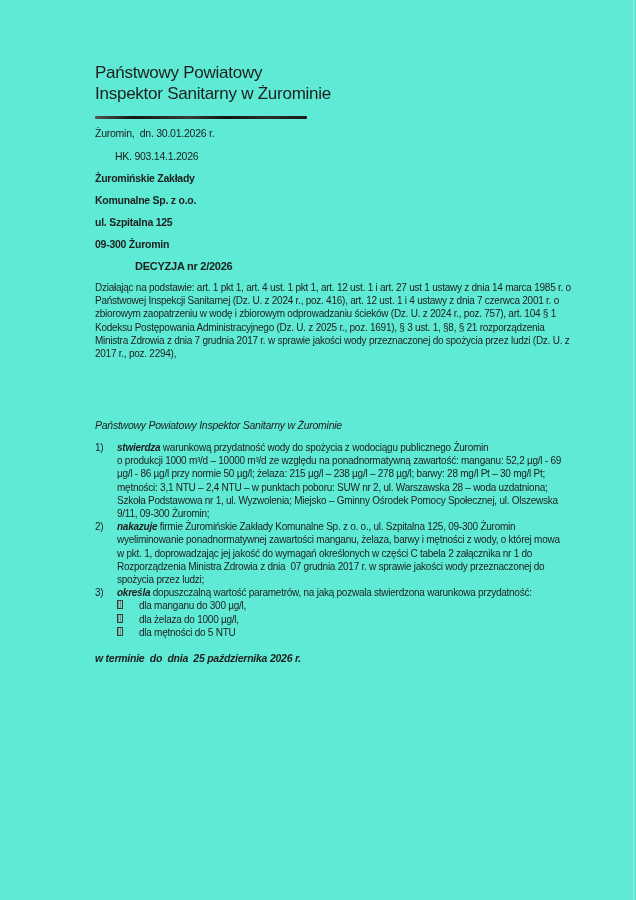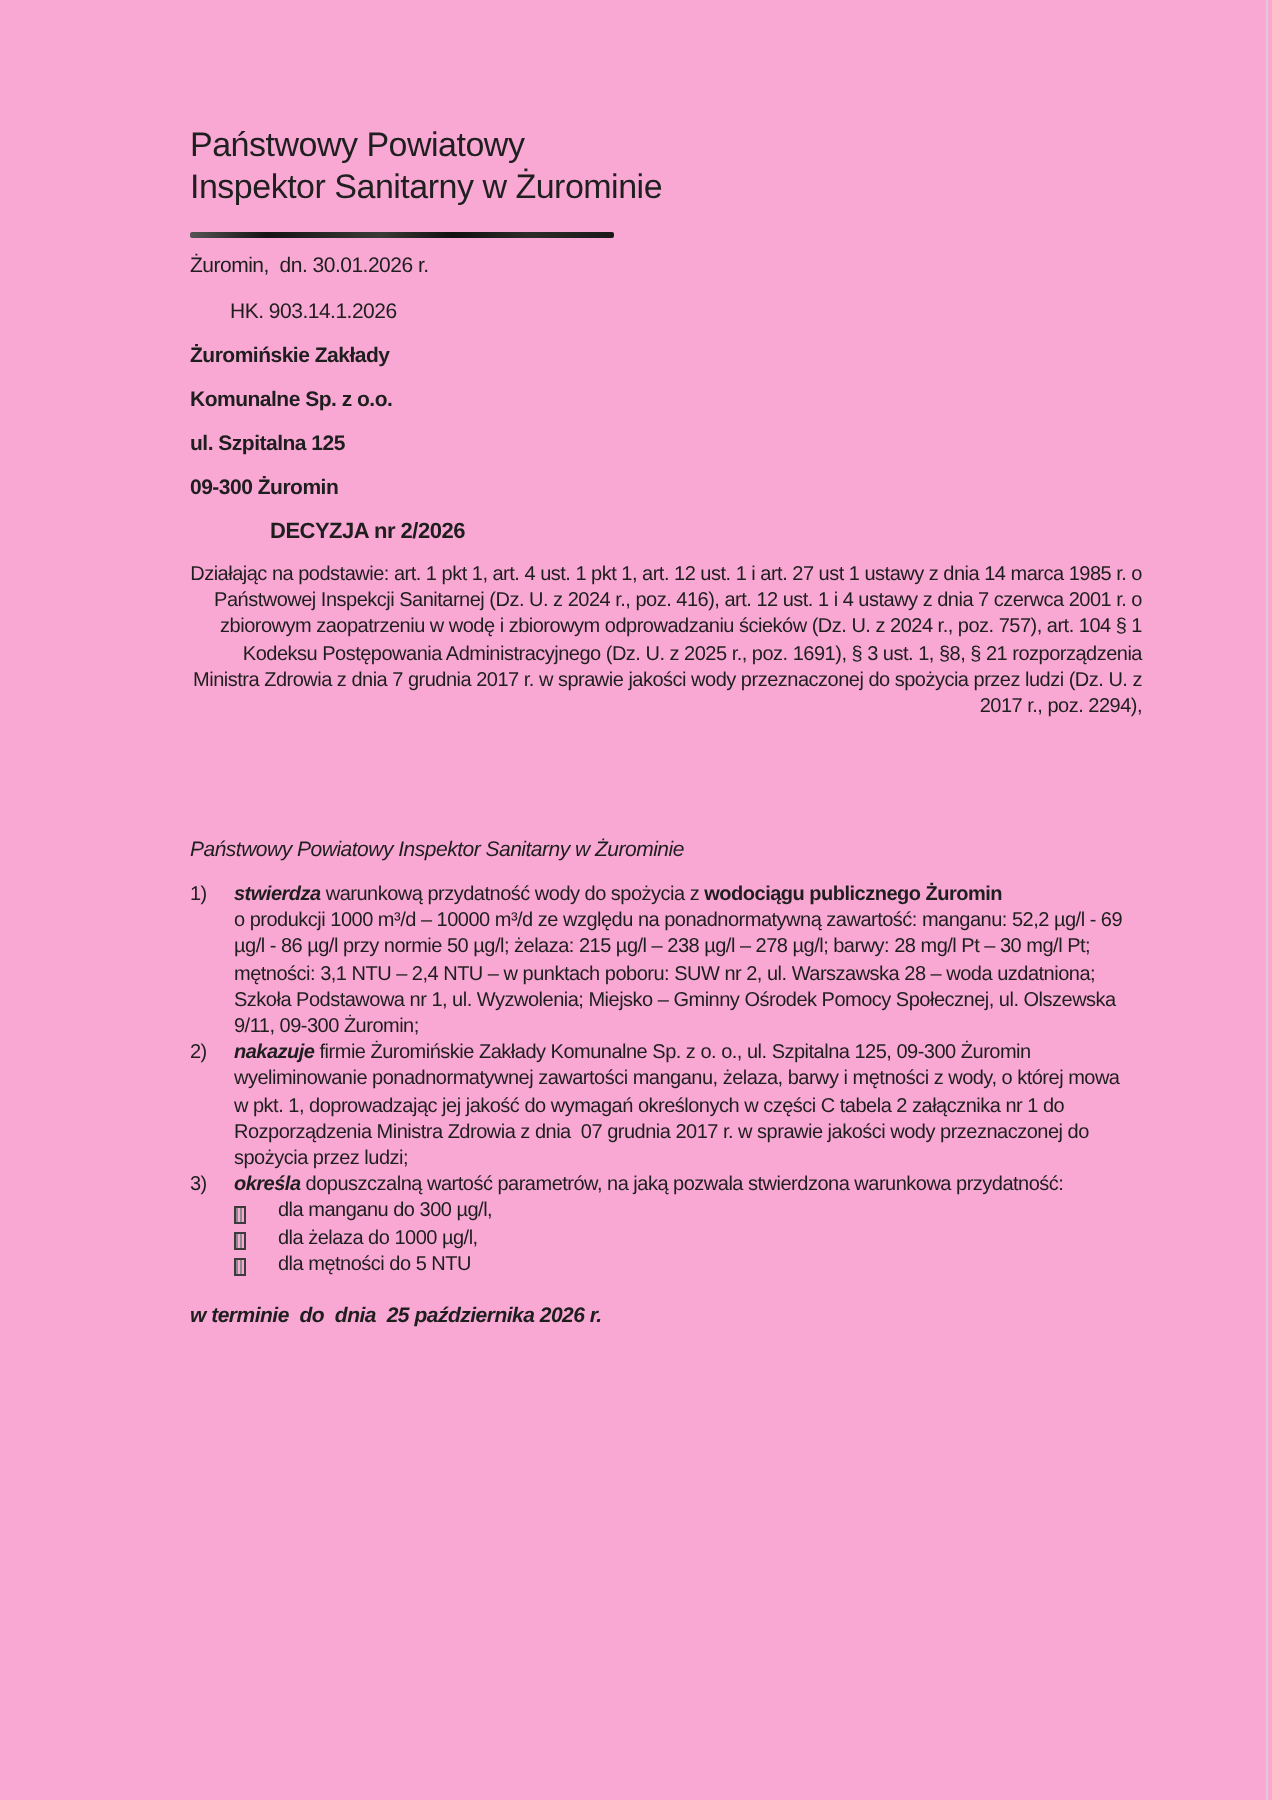--- a/index.html
+++ b/index.html
@@ -1,20 +1,20 @@
 <!DOCTYPE html>
 <html lang="pl"><head>
 <meta charset="utf-8">
 <style>
   html,body{margin:0;padding:0;background:#e9e9e9;}
   .page{
     position:relative;
     width:636px;height:900px;
     margin:0 auto;
-    background:#f9a8d4;
+    background:#5eead4;
     overflow:hidden;
     font-family:"Liberation Sans","DejaVu Sans",sans-serif;
     color:#1e1e1e;
     letter-spacing:-0.25px;
   }
   .abs{position:absolute;}
   
   .letterhead{
     left:95px;top:62px;
     font-size:17px;line-height:21px;
@@ -28,30 +28,30 @@
   }
   .place-date{left:95px;top:127px;font-size:10.5px;white-space:pre-wrap;}
   .case-number{left:95px;top:150px;font-size:10.5px;margin-left:20px;}
   .recipient{left:95px;top:167px;font-size:10.5px;font-weight:bold;line-height:22px;}
   .decision-title{left:95px;top:260px;font-size:11px;font-weight:bold;padding-left:40px;}
   .para{
     left:95px;width:476px;
     font-size:10px;line-height:13.2px;
     white-space:pre-wrap;
   }
-  .legal{top:281px;text-align:right;}
+  .legal{top:281px;}
   .evidence{top:366px;}
   .issuer{left:95px;top:419px;font-size:10.5px;font-weight:normal;font-style:italic;}
   .items{left:95px;top:441px;width:467px;font-size:10px;line-height:13.2px;}
   .item{display:flex;}
   .item-num{flex:none;width:22px;}
   .item-body{width:445px;white-space:pre-wrap;}
-  .seg-b{font-weight:bold;}
+  .seg-b{font-weight:normal;}
   .seg-bi{font-weight:bold;font-style:italic;}
-  .sub-item{display:flex;align-items:center;margin-left:22px;}
+  .sub-item{display:flex;align-items:flex-start;margin-left:22px;}
   .tofu{
     flex:none;
     display:inline-block;
     width:6px;height:9px;
     margin-right:16px;
     border:1px solid #3c3c3c;
     box-sizing:border-box;
     background:repeating-linear-gradient(90deg,#8a8a8a 0 1px,transparent 1px 2px);
     position:relative;top:1px;
   }

